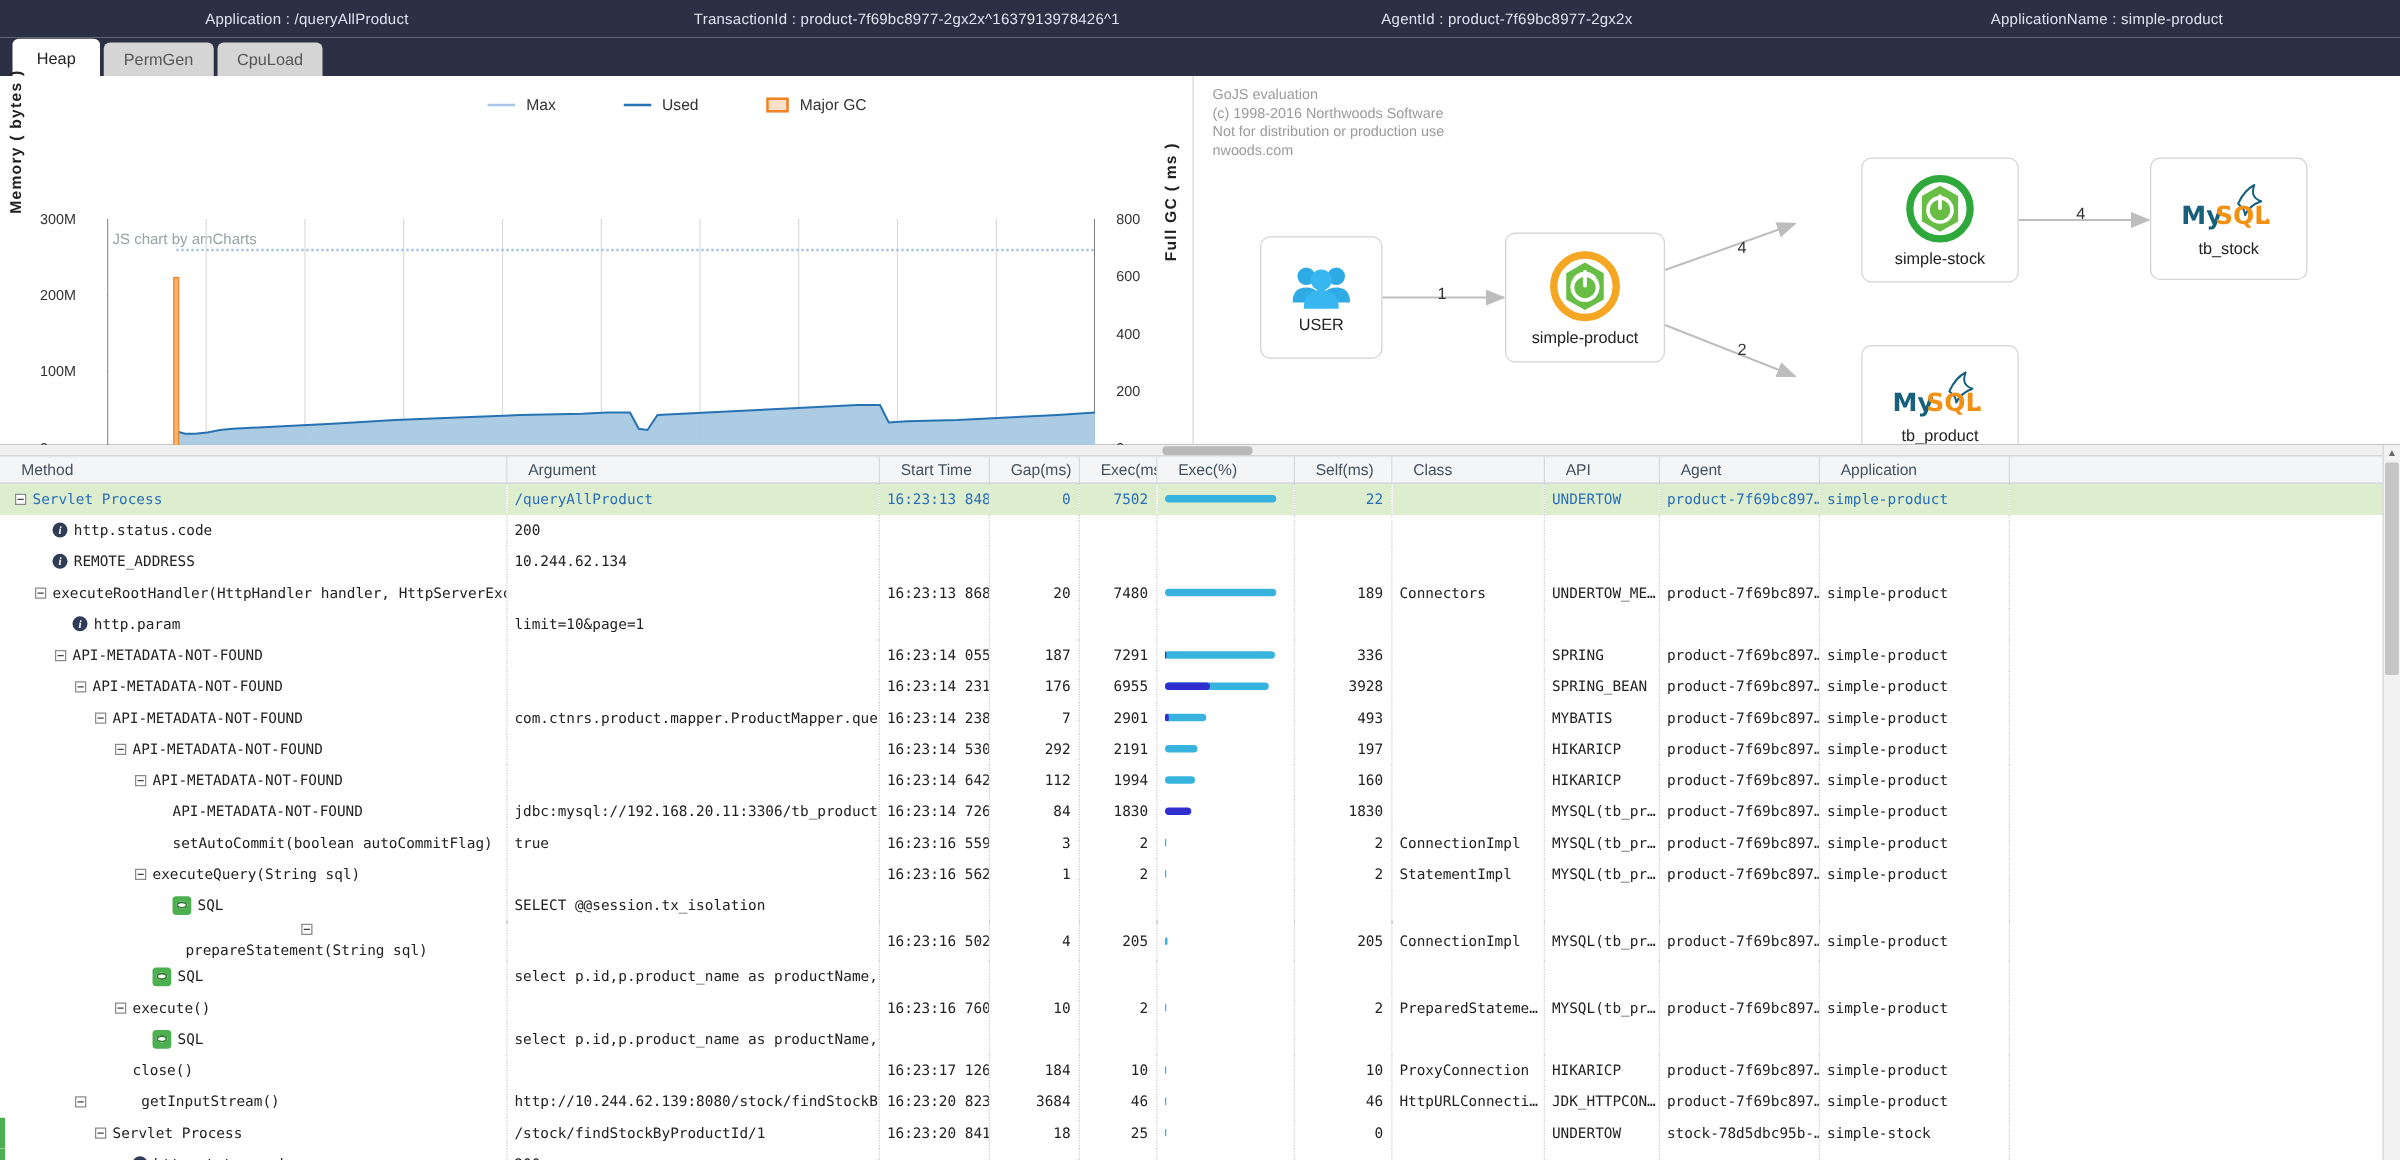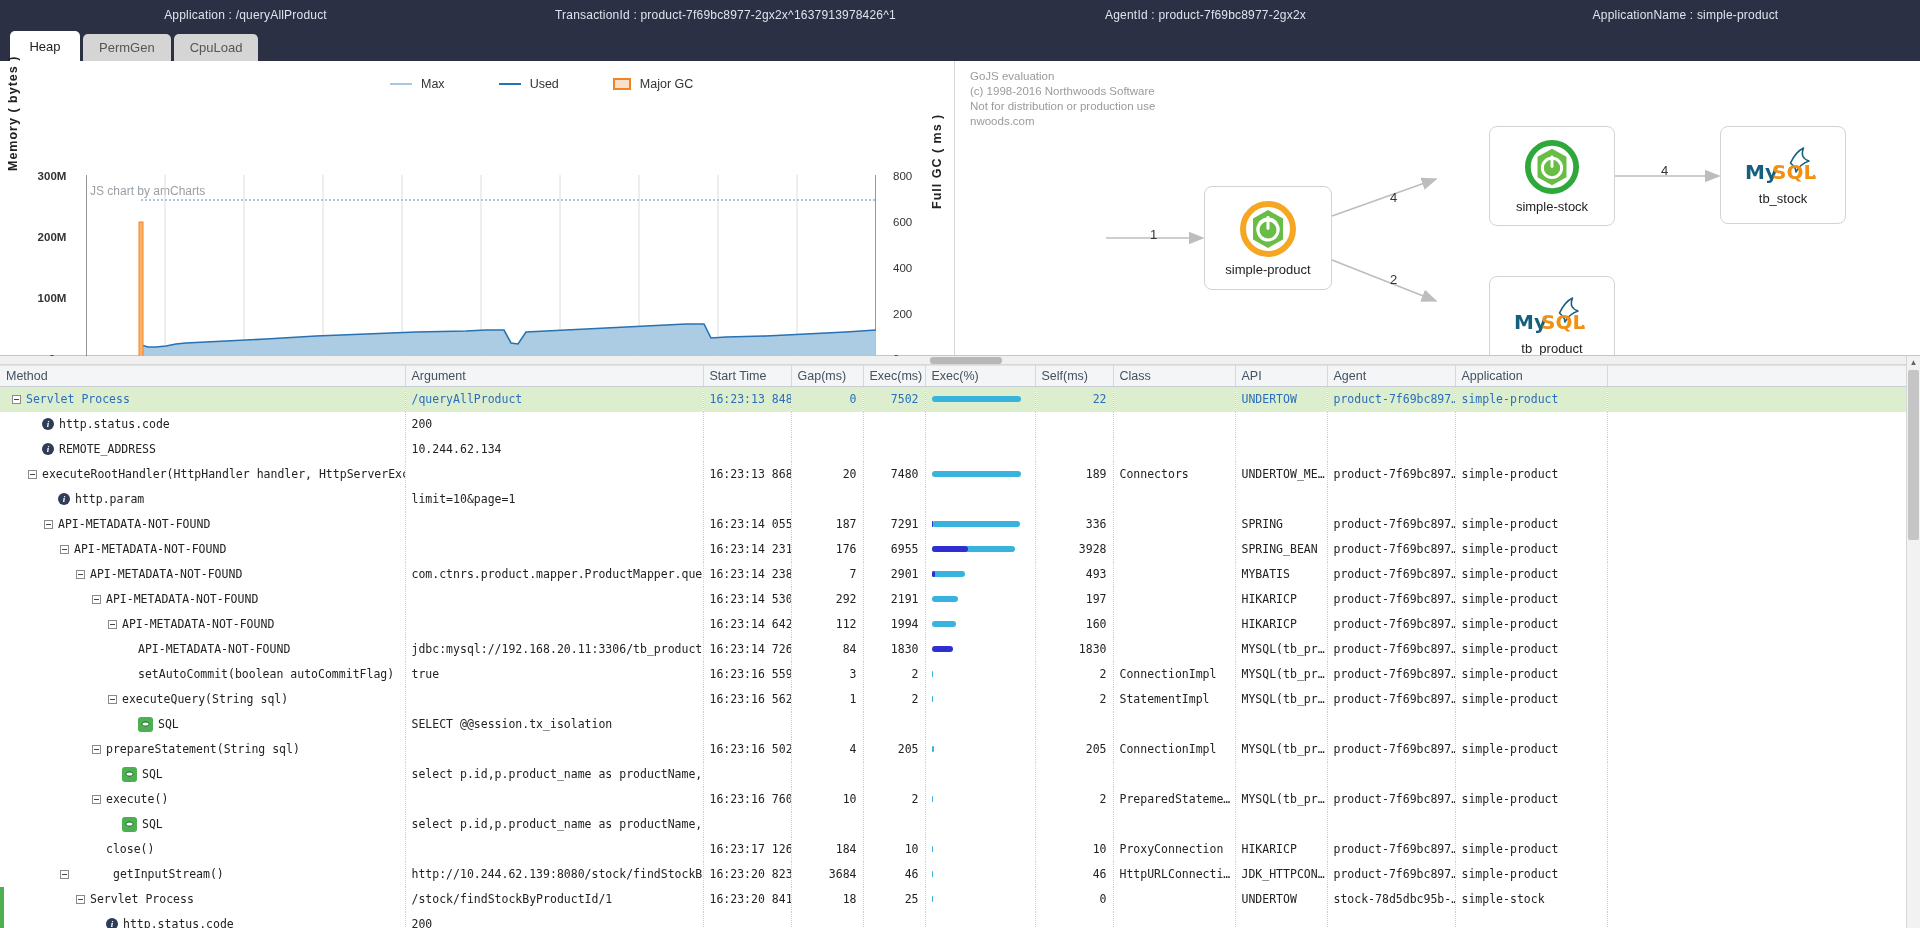--- a/index.html
+++ b/index.html
@@ -106,21 +106,21 @@
     font-size: 12.5px; font-weight: bold; color: #222;
     letter-spacing: 1px;
     white-space: nowrap;
   }
   .ytick {
     position: absolute;
     font-size: 11.5px;
     color: #333;
     white-space: nowrap;
   }
-  .ytick-l { right: 0; text-align: center; font-weight: bold; }
+  .ytick-l { right: 0; text-align: left; }
   #plot {
     position: absolute;
     left: 86px; top: 114px;
     width: 790px; height: 184px;
   }
   #xticks {
     position: absolute;
     left: 86px; top: 304px;
     width: 790px;
     display: flex;
@@ -199,21 +199,21 @@
   thead th {
     background: #f3f5f7;
     border-right: 1px solid #d4d9de;
     border-bottom: 1px solid #c8ced4;
     border-top: 1px solid #dfe3e7;
     font-family: "Liberation Sans", sans-serif;
     font-size: 12.5px;
     font-weight: normal;
     color: #44515e;
     text-align: left;
-    padding: 3px 6px;
+    padding: 3px 17px;
     height: 20px;
     white-space: nowrap;
     overflow: hidden;
   }
   tbody td {
     font-size: 11.5px;
     color: #222;
     padding: 2px 6px;
     height: 25px;
     border-right: 1px dotted #cfcfcf;
@@ -440,20 +440,31 @@
 
       <line x1="150" y1="177" x2="247" y2="177" stroke="#bdbdbd" stroke-width="1.6" marker-end="url(#arr)"></line>
 
       <line x1="376" y1="155" x2="480" y2="118" stroke="#bdbdbd" stroke-width="1.6" marker-end="url(#arr)"></line>
 
       <line x1="376" y1="199" x2="480" y2="240" stroke="#bdbdbd" stroke-width="1.6" marker-end="url(#arr)"></line>
 
       <line x1="659" y1="115" x2="763" y2="115" stroke="#bdbdbd" stroke-width="1.6" marker-end="url(#arr)"></line>
     </svg>
 
+    <div class="node" style="left:52px;top:128px;width:98px;height:98px;">
+      <svg width="46" height="38" viewBox="0 0 46 38">
+        <circle cx="11" cy="11" r="7" fill="#2eaae5"></circle>
+        <circle cx="35" cy="11" r="7" fill="#2eaae5"></circle>
+        <path d="M0,32 q0,-12 11,-12 q11,0 11,12 Z" fill="#2eaae5"></path>
+        <path d="M24,32 q0,-12 11,-12 q11,0 11,12 Z" fill="#2eaae5"></path>
+        <circle cx="23" cy="14" r="8.5" fill="#37b6f0"></circle>
+        <path d="M9,37 q0,-15 14,-15 q14,0 14,15 Z" fill="#37b6f0"></path>
+      </svg>
+      <div class="node-label">USER</div>
+    </div>
 
     <div class="node" style="left:248px;top:125px;width:128px;height:104px;">
       <svg width="58" height="58" viewBox="0 0 58 58">
         <circle cx="29" cy="29" r="25" fill="none" stroke="#f5a623" stroke-width="6"></circle>
         <path d="M29,10 L44,18.5 L44,39.5 L29,48 L14,39.5 L14,18.5 Z" fill="#68bd45"></path>
         <circle cx="29" cy="29" r="10" fill="none" stroke="#fff" stroke-width="3.2"></circle>
         <rect x="27.4" y="16" width="3.2" height="13" fill="#fff" rx="1.4"></rect>
         <path d="M20,22 A12,12 0 0 0 29,41 A12,12 0 0 0 38,22" fill="#68bd45"></path>
         <circle cx="29" cy="30" r="10" fill="none" stroke="#fff" stroke-width="3"></circle>
         <rect x="27.5" y="17" width="3" height="13" fill="#fff" rx="1.4"></rect>
@@ -851,21 +862,21 @@
           </td>
           <td class="num"></td>
           <td></td>
           <td></td>
           <td></td>
           <td></td>
           <td></td>
         </tr>
         <tr>
           <td style="position: relative;">
-            <div class="tree-cell" style="padding-left: 86px;">
+            <div class="tree-cell" style="padding-left: 86px; flex-direction: column;">
               <span class="toggle"></span>
               <span>prepareStatement(String sql)</span>
             </div>
           </td>
           <td></td>
           <td class="num">16:23:16 502</td>
           <td class="num">4</td>
           <td class="num">205</td>
           <td>
             <div class="bar-wrap">

